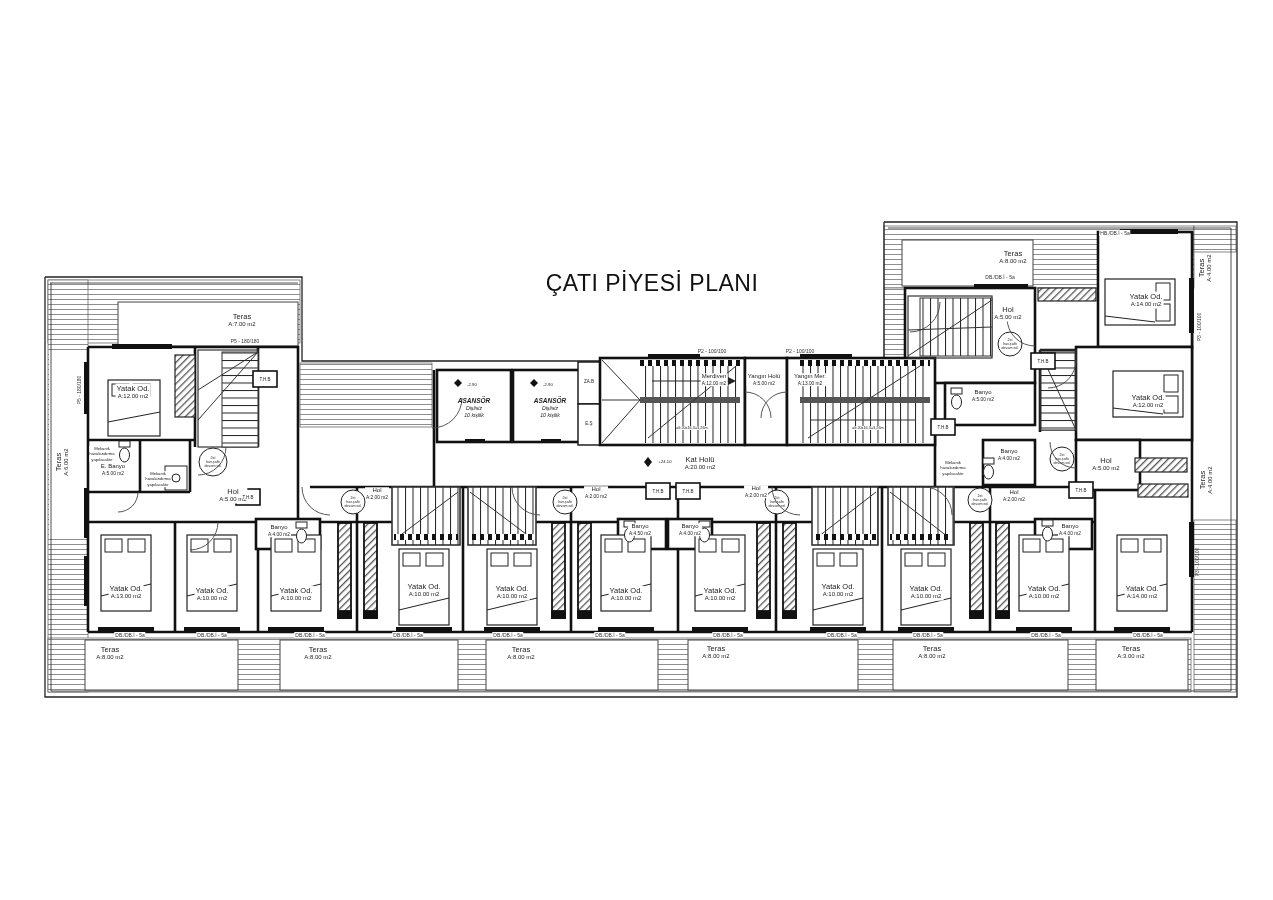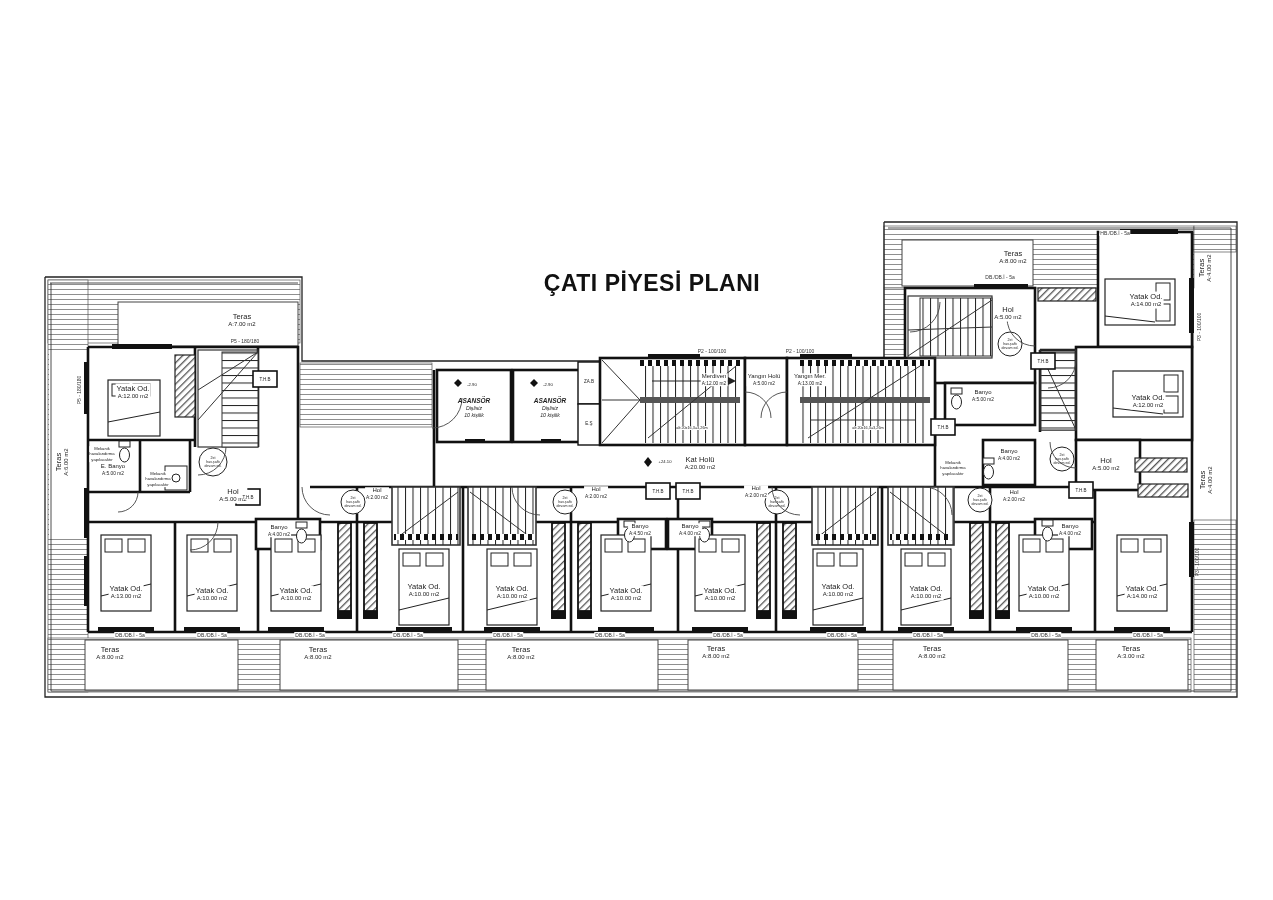--- a/index.html
+++ b/index.html
@@ -1,19 +1,19 @@
 <!DOCTYPE html>
 <html><head>
 <meta charset="utf-8">
 <style>
   html,body{margin:0;padding:0;background:#fff}
   .plan{position:relative;width:1273px;height:900px;background:#fff;overflow:hidden;
         font-family:"Liberation Sans",sans-serif;color:#1c1c1c}
   svg.base{position:absolute;left:0;top:0}
-  .title{position:absolute;transform:translate(-50%,-50%);font-size:23px;font-weight:700;
+  .title{position:absolute;transform:translate(-50%,-50%);font-size:23px;font-weight:400;
          letter-spacing:.5px;color:#111;white-space:nowrap}
   .lb{position:absolute;transform:translate(-50%,-50%);text-align:center;line-height:1.25;
       font-size:7.5px;white-space:nowrap;background:#fff;padding:0 1px}
   .lb .n{display:block}
   .lb .a{display:block;font-size:6px}
   .lb.sm{font-size:6px}
   .lb.sm .a{font-size:4.8px}
   .lb.rot{transform:translate(-50%,-50%) rotate(-90deg);background:transparent}
   .tag{position:absolute;transform:translate(-50%,-50%);font-size:5px;white-space:nowrap;color:#333;background:#fff;padding:0 1px}
   .tag.rot{transform:translate(-50%,-50%) rotate(-90deg);background:transparent}

